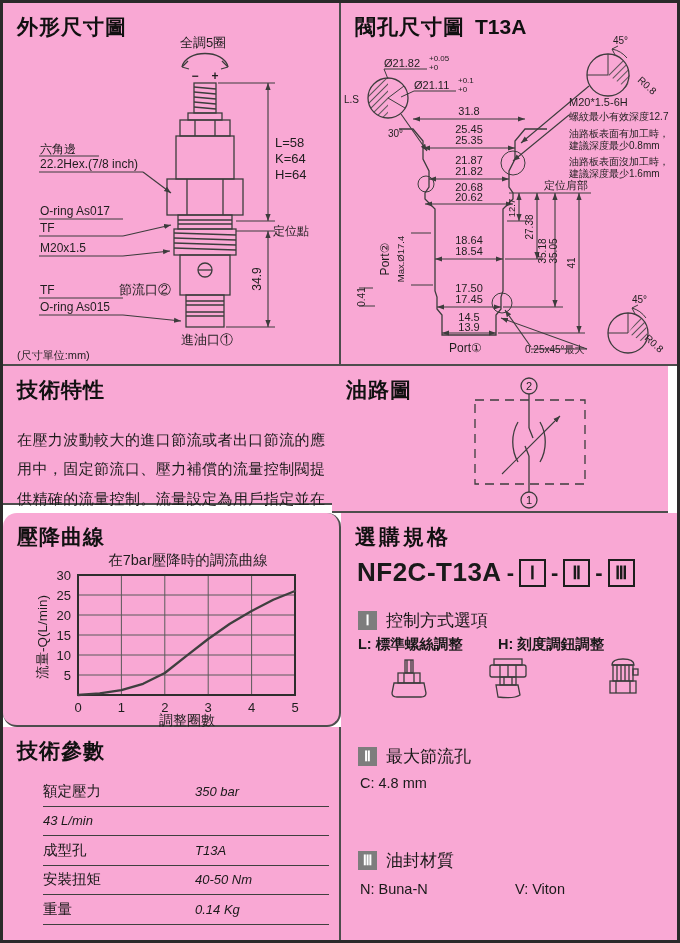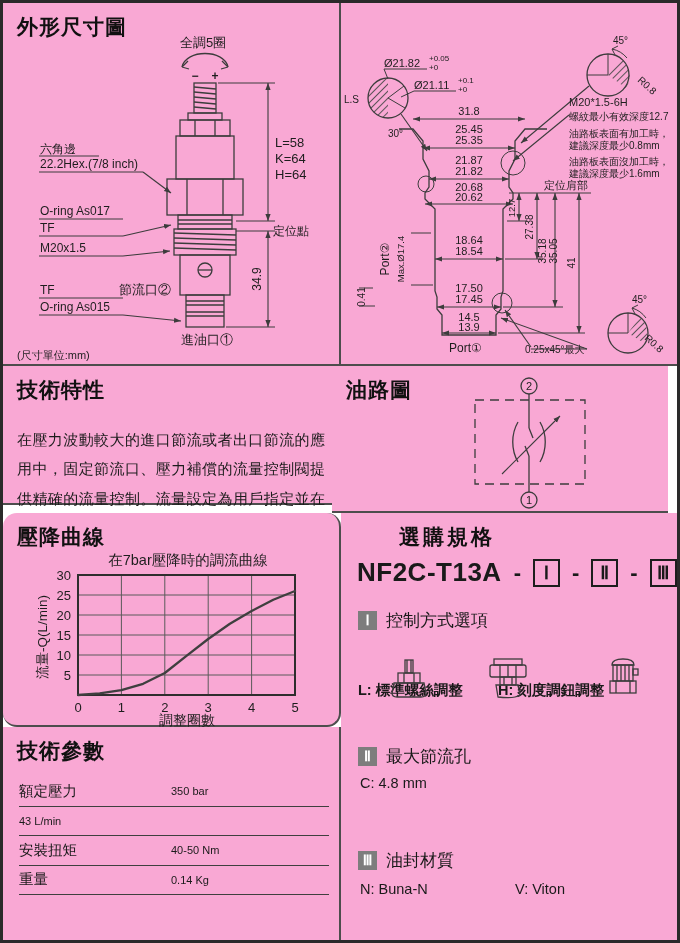--- a/index.html
+++ b/index.html
@@ -6,51 +6,51 @@
   .page{position:relative;width:680px;height:943px;background:#fff;
     border:3px solid #2a2a2a;box-sizing:border-box;overflow:hidden;
     font-family:"Liberation Sans",sans-serif;color:#1a1a1a;}
   .panel{position:absolute;box-sizing:border-box;background:#f9a8d4;}
   #p1{left:0;top:0;width:338px;height:363px;border-right:2px solid #4d4d4d;border-bottom:2px solid #4d4d4d;}
   #p2{left:338px;top:0;width:336px;height:363px;border-bottom:2px solid #4d4d4d;}
   #p3{left:0;top:363px;width:338px;height:139px;border-right:2px solid #1d4ed8;border-bottom:2px solid #4d4d4d;}
   #p4{left:329px;top:363px;width:336px;height:147px;border-bottom:2px solid #4d4d4d;}
   #p5{left:0;top:510px;width:338px;height:214px;border-right:2px solid #4d4d4d;border-bottom:2px solid #4d4d4d;border-radius:14px;}
   #p6{left:0;top:724px;width:338px;height:213px;border-right:2px solid #4d4d4d;}
-  #p7{left:338px;top:510px;width:336px;height:427px;padding-left:44px;}
+  #p7{left:338px;top:510px;width:336px;height:427px;}
   .ptitle{margin:0;padding:10px 14px 0;font-size:21px;font-weight:bold;color:#111;letter-spacing:1px;}
   .ptitle .latin{letter-spacing:0;margin-left:10px;}
   .dsvg{position:absolute;left:0;top:0;}
   svg text{font-family:"Liberation Sans",sans-serif;fill:#1e1e1e;}
   .stk{stroke:#3c3c3c;stroke-width:1.3;fill:none;}
   .thin{stroke:#3c3c3c;stroke-width:1;fill:none;}
   .dim{stroke:#3c3c3c;stroke-width:1.1;fill:none;marker-start:url(#as);marker-end:url(#ae);}
   .lead{stroke:#3c3c3c;stroke-width:1.1;fill:none;marker-end:url(#ae);}
   .t11{font-size:11px;} .t12{font-size:12px;} .t13{font-size:13px;} .t10{font-size:10px;}
   .t8{font-size:8px;} .mid{text-anchor:middle;}
   .grid{stroke:#5a5a5a;stroke-width:1;} .plotbox{stroke:#2e2e2e;stroke-width:2;fill:none;}
   .curve{stroke:#3f3f3f;stroke-width:2.3;fill:none;stroke-linejoin:round;stroke-linecap:round;}
   .tick{font-size:13px;} .tick-x{text-anchor:middle;} .tick-y{text-anchor:end;}
   .feat-body{padding:6px 14px 0;font-size:15px;line-height:1.95;color:#1c1c1c;text-align:justify;}
   .ptable{position:absolute;left:16px;right:10px;top:50px;}
-  .trow{display:flex;align-items:center;height:28.5px;border-bottom:1.7px solid #3f3f3f;}
+  .trow{display:flex;align-items:center;height:28.5px;border-bottom:1.7px solid #3f3f3f;margin-left:24px;}
   .trow .lbl{width:152px;font-size:14.5px;}
-  .trow .val{font-size:11px;}
-  .model-row{position:absolute;left:16px;top:44px;display:flex;align-items:center;gap:12px;}
+  .trow .val{font-size:13px;font-style:italic;}
+  .model-row{position:absolute;left:16px;top:44px;display:flex;align-items:center;gap:5px;}
   .model{font-size:26px;font-weight:bold;letter-spacing:0.5px;}
   .mdash{font-size:22px;font-weight:bold;}
   .numbox{display:inline-block;width:23px;height:24px;border:2.5px solid #1d1d1d;
     text-align:center;line-height:24px;font-size:18px;font-weight:bold;
     font-family:"Liberation Serif",serif;}
   .sec-head{position:absolute;display:flex;align-items:center;gap:9px;}
   .badge{display:inline-block;width:19px;height:19px;background:#7d7d7d;color:#fff;
     text-align:center;line-height:19px;font-size:14px;font-weight:bold;
     font-family:"Liberation Serif",serif;}
   .sec-title{font-size:17px;font-weight:normal;}
-  .opt-row{position:absolute;left:17px;top:122px;display:flex;gap:18px;margin-top:46px;}
+  .opt-row{position:absolute;left:17px;top:122px;display:flex;gap:18px;}
   .opt-label{font-size:14.5px;font-weight:bold;}
   .opt-icon{position:absolute;top:144px;}
   .sec-val{position:absolute;font-size:14.5px;}
 </style>
 </head>
 <body>
 
 <svg width="0" height="0" style="position:absolute">
   <defs>
     <marker id="ae" markerWidth="8" markerHeight="7" refX="7" refY="3" orient="auto" markerUnits="userSpaceOnUse">
@@ -136,20 +136,21 @@
       </g>
       <text class="t12" x="270" y="232">定位點</text>
       <text class="t12 mid" transform="translate(258,276) rotate(-90)">34.9</text>
 
       <text class="t13" x="178" y="341">進油口①</text>
       <text class="t11" x="14" y="356">(尺寸單位:mm)</text>
     </svg>
   </section>
 
   <section class="panel" id="p2">
+    <h2 class="ptitle"><span>閥孔尺寸圖</span><span class="latin">T13A</span></h2>
     <svg class="dsvg" width="336" height="363" viewBox="0 0 336 363">
 
       <g>
         <path d="M47,75 A20,20 0 0 0 47,115 Z" fill="url(#hat)" stroke="none"></path>
         <circle class="stk" cx="47" cy="95" r="20"></circle>
         <path class="thin" d="M47,95 L63,83 M47,95 L64,105"></path>
         <line class="lead" x1="60" y1="111" x2="86" y2="148"></line>
       </g>
       <text class="t10" x="3" y="100">L.S</text>
       <text class="t11" x="43" y="64">Ø21.82</text>
@@ -310,20 +311,24 @@
     <h2 class="ptitle">技術參數</h2>
     <div class="ptable">
       <div class="trow">
         <span class="lbl">額定壓力</span>
         <span class="val">350 bar</span>
       </div>
       <div class="trow">
         <span class="val">43 L/min</span>
       </div>
       <div class="trow">
+        <span class="lbl">成型孔</span>
+        <span class="val">T13A</span>
+      </div>
+      <div class="trow">
         <span class="lbl">安裝扭矩</span>
         <span class="val">40-50 Nm</span>
       </div>
       <div class="trow">
         <span class="lbl">重量</span>
         <span class="val">0.14 Kg</span>
       </div>
     </div>
   </section>
 

